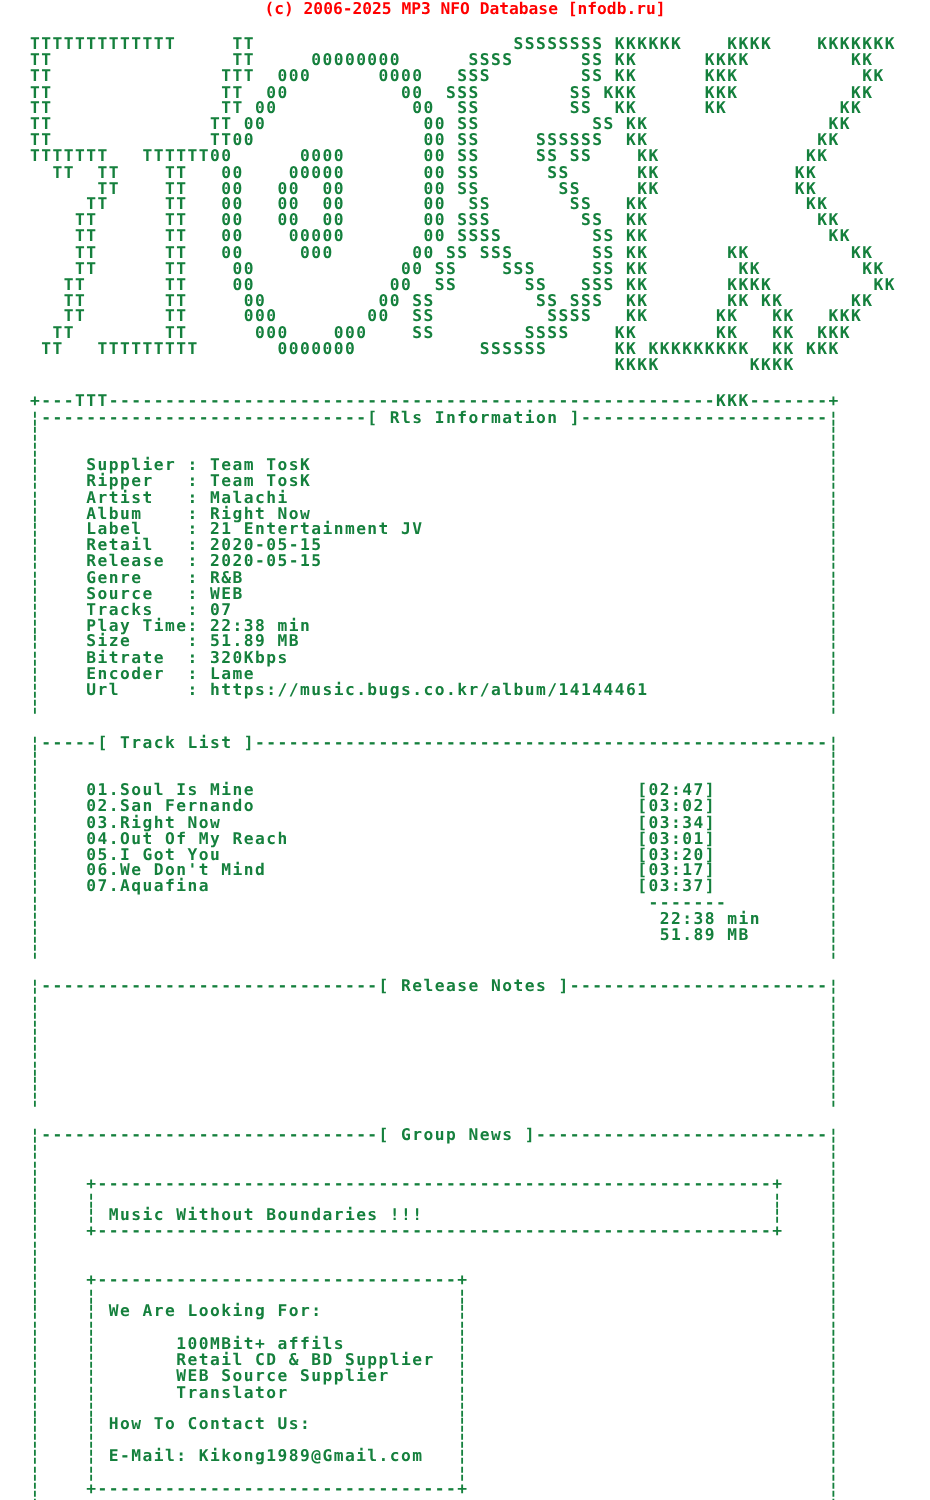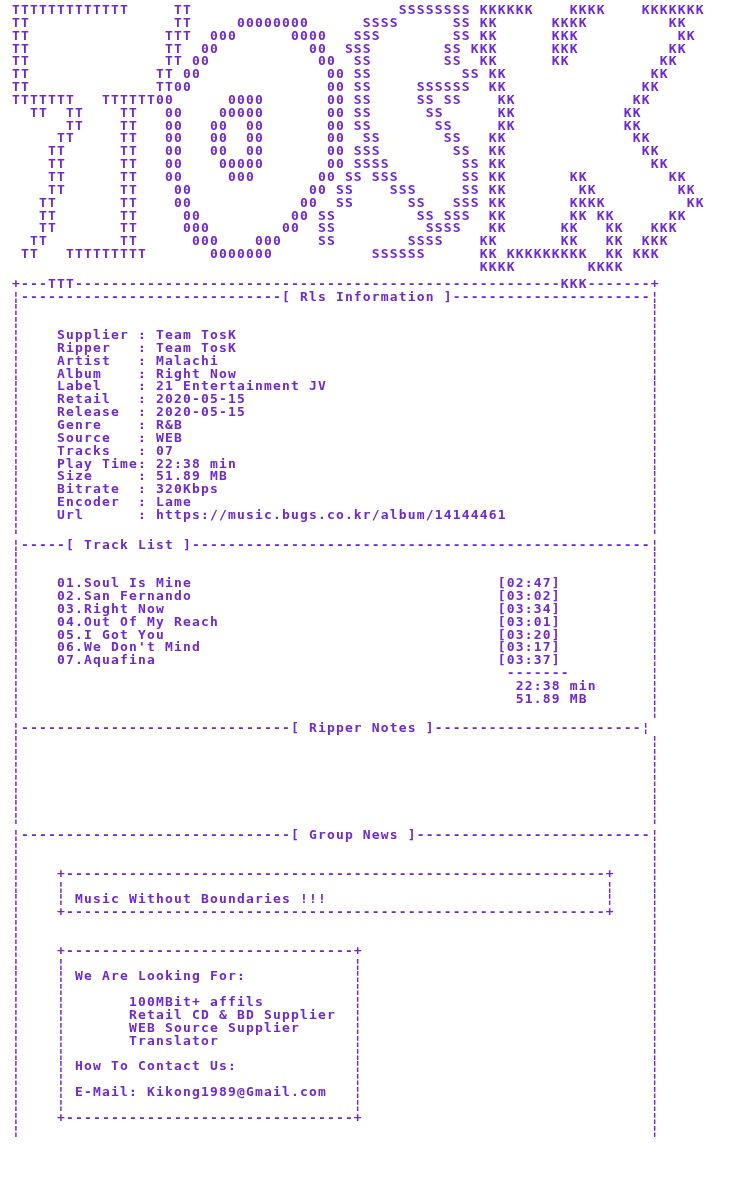--- a/index.html
+++ b/index.html
@@ -21,35 +21,36 @@
     width: 744px;
     text-align: center;
     color: #ff0000;
     font-family: "DejaVu Sans Mono", monospace;
     font-weight: bold;
     font-size: 13px;
     line-height: 13px;
     white-space: pre;
   }
   pre.block {
-    margin: 4px;
+    margin: 16px;
     padding: 0 0 0 8px;
-    color: #6d28d9;
+    color: #15803d;
     font-family: "DejaVu Sans Mono", monospace;
     font-weight: bold;
     font-size: 13px;
     line-height: 12.85px;
     letter-spacing: 1.17px;
     white-space: pre;
   }
 </style>
 </head>
 <body>
 
 <div class="page">
+  <div class="copyright">(c) 2006-2025 MP3 NFO Database [nfodb.ru]</div>
 
   <pre class="block">TTTTTTTTTTTTT     TT                       SSSSSSSS KKKKKK    KKKK    KKKKKKK
 TT                TT     00000000      SSSS      SS KK      KKKK         KK
 TT               TTT  000      0000   SSS        SS KK      KKK           KK
 TT               TT  00          00  SSS        SS KKK      KKK          KK
 TT               TT 00            00  SS        SS  KK      KK          KK
 TT              TT 00              00 SS          SS KK                KK
 TT              TT00               00 SS     SSSSSS  KK               KK
 TTTTTTT   TTTTTT00      0000       00 SS     SS SS    KK             KK
   TT  TT    TT   00    00000       00 SS      SS      KK            KK
@@ -95,21 +96,21 @@
 ¦    03.Right Now                                     [03:34]          ¦
 ¦    04.Out Of My Reach                               [03:01]          ¦
 ¦    05.I Got You                                     [03:20]          ¦
 ¦    06.We Don't Mind                                 [03:17]          ¦
 ¦    07.Aquafina                                      [03:37]          ¦
 ¦                                                      -------         ¦
 ¦                                                       22:38 min      ¦
 ¦                                                       51.89 MB       ¦
 ¦                                                                      ¦</pre>
 
-  <pre class="block">¦------------------------------[ Ripper Notes ]-----------------------¦
+  <pre class="block">¦------------------------------[ Release Notes ]-----------------------¦
 ¦                                                                      ¦
 ¦                                                                      ¦
 ¦                                                                      ¦
 ¦                                                                      ¦
 ¦                                                                      ¦
 ¦                                                                      ¦
 ¦                                                                      ¦</pre>
 
   <pre class="block">¦------------------------------[ Group News ]--------------------------¦
 ¦                                                                      ¦

